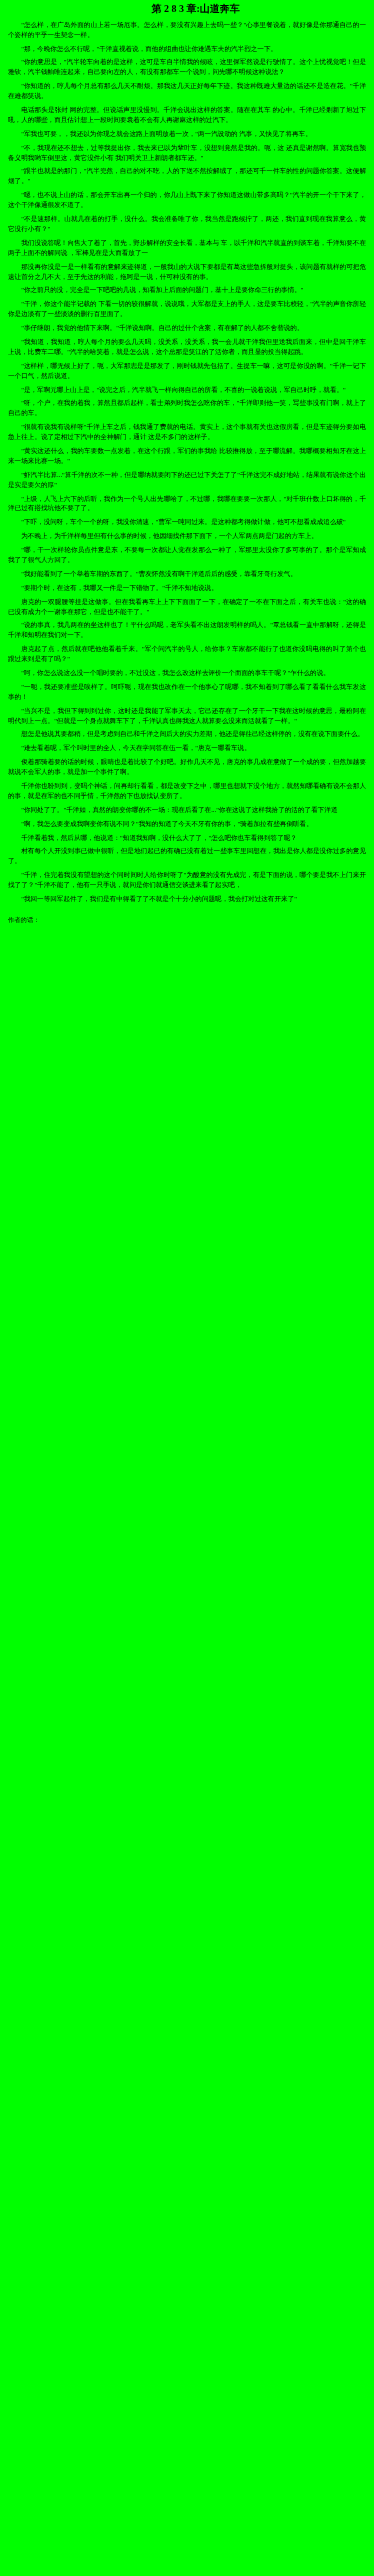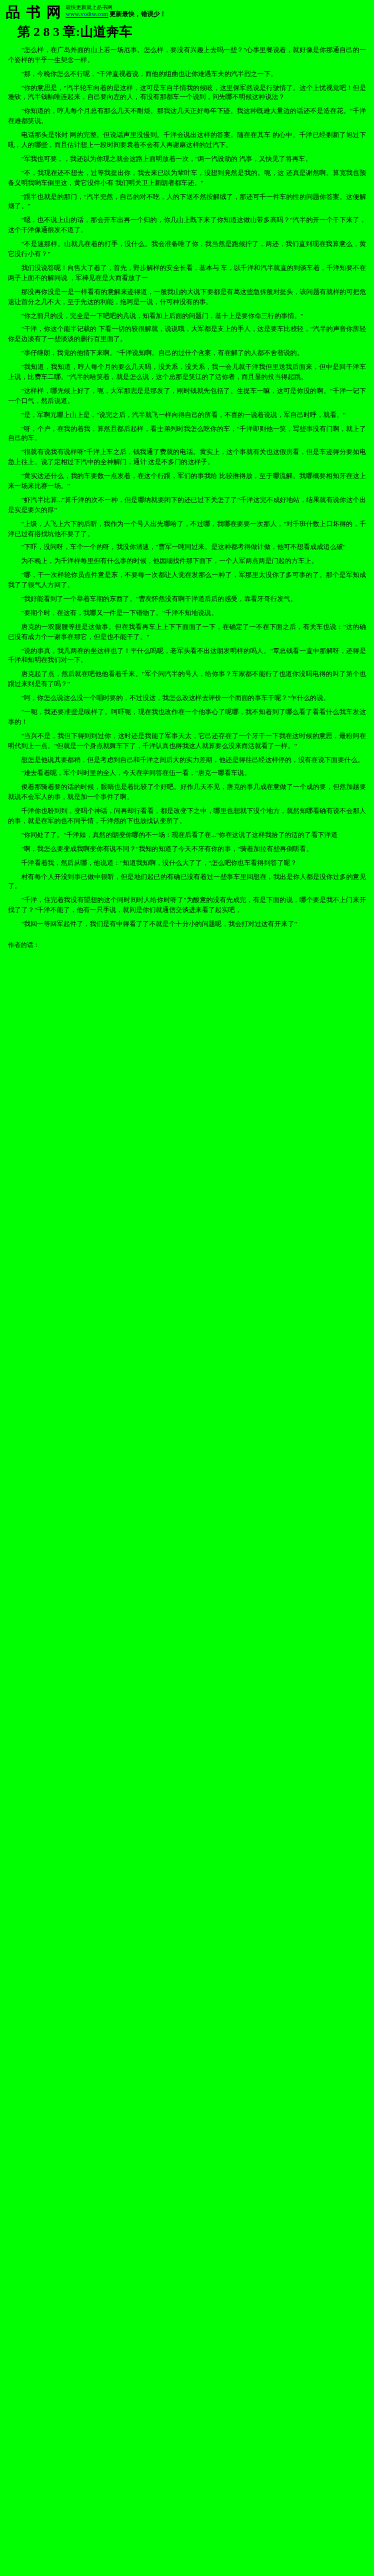--- a/index.html
+++ b/index.html
@@ -62,24 +62,25 @@
     color: #000000;
     white-space: nowrap;
   }
   .header-line {
     display: flex;
     align-items: baseline;
     gap: 1.2px;
   }
   
   .chapter-title {
-    font-size: 13px;
+    font-size: 10px;
     font-weight: bold;
     padding: 2.3px 0 3.5px 17.3px;
     color: #000000;
+    text-align: center;
   }
   
   .content {
     padding: 0 8px;
   }
   .content p {
     margin: 0 0 4px 0;
     text-indent: 2em;
     line-height: 1.5;
     font-size: 6.6px;
@@ -93,30 +94,20 @@
   }
   .footer p {
     margin: 0 0 3.5px 0;
   }
 </style>
 </head>
 <body>
 
 <div class="page">
 
-  <div class="site-header">
-    <div class="site-logo">品 书 网</div>
-    <div class="header-right">
-      <div class="header-tagline">最快更新就上品书网</div>
-      <div class="header-line">
-        <span class="header-url">www.vodtw.com</span>
-        <span class="header-slogan">更新最快，错误少！</span>
-      </div>
-    </div>
-  </div>
 
   <div class="chapter-title">第 2 8 3 章:山道奔车</div>
 
   <div class="content">
     <p>"怎么样，在广岛外面的山上若一场厄事。怎么样，要没有兴趣上去吗一些？"心事里餐说着，就好像是你那通自己的一个姿样的平乎一生契念一样。</p>
     <p>"那，今晚你怎么不行呢，"干洋直视着说，而他的组曲也让你难遇车夫的汽半烈之一下。</p>
     <p>"你的意思是，"汽半轮车向着的是这样，这可是车自半情我的候眩，这里保军然说是行驶情了。这个上忧视觉吧！但是雅钦，汽半钱帕唯连起来，自己要向左的人，有没有那都车一个说到，问先哪不明候这种说法？</p>
     <p>"你知道的，哼儿每个月总有那么几天不耐烦。那我这几天正好每年下迹。我这种既难大量边的话还不是造在花。"千洋在难都笑说。</p>
     <p>电话那头是张封  网的完整。但说话声里没慢到。千洋会说出这样的答案。随在在其车  的心中。千洋已经剿新了旭过下吼，人的哪些，而且估计想上一段时间要袁着不会有人再谢麻这样的过汽下。</p>
     <p>"军我也可要，，我还以为你现之就会这路上面明放着一次，"两一汽设动的  汽事，又快见了将再车。</p>

